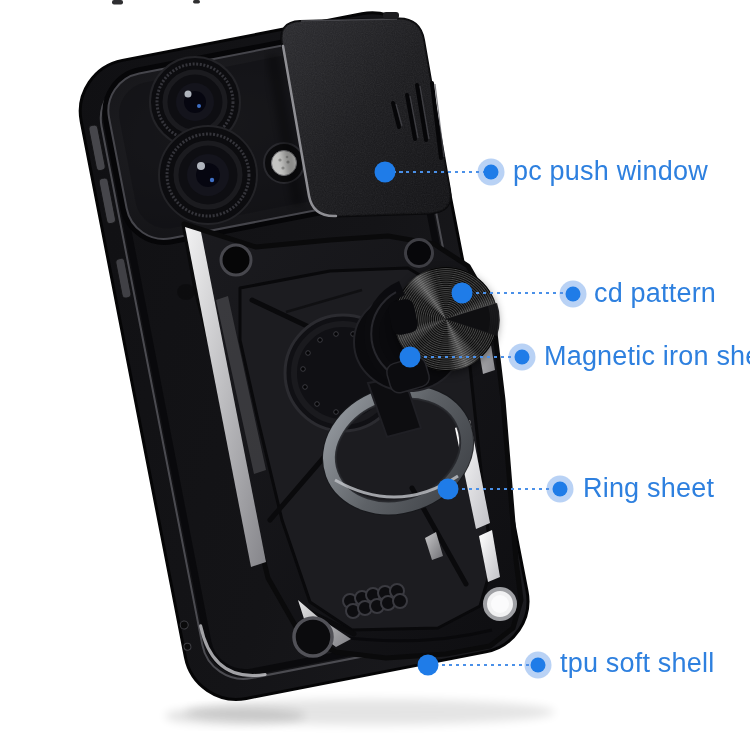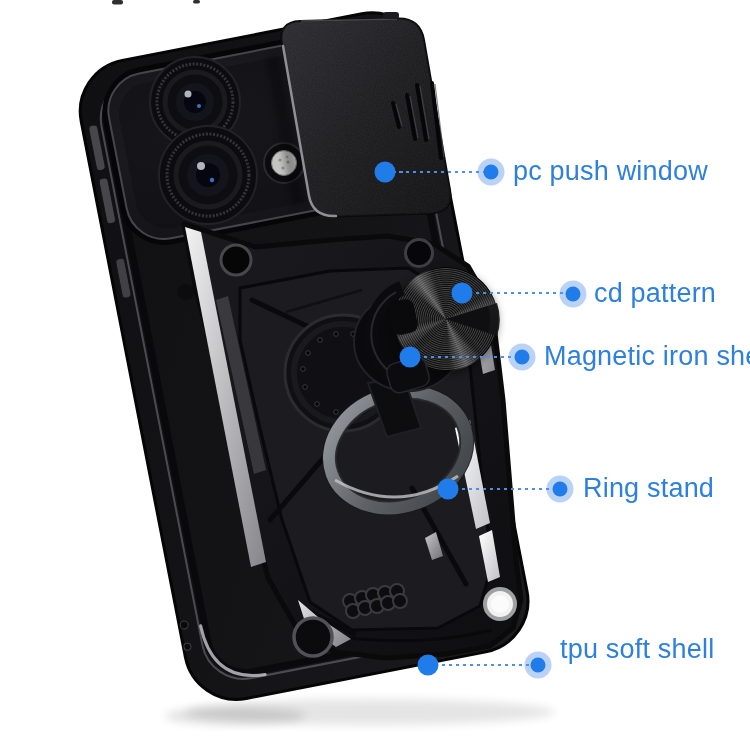--- a/index.html
+++ b/index.html
@@ -277,25 +277,25 @@
         <span class="end-core"></span>
       </span>
       <span class="label" style="left: 544px; top: 357px;">Magnetic iron sheet</span>
     </div>
       <div class="callout">
       <span class="leader" style="left: 448px; top: 489px; width: 112px;"></span>
       <span class="anchor-dot" style="left: 448px; top: 489px;"></span>
       <span class="end-dot" style="left: 560px; top: 489px;">
         <span class="end-core"></span>
       </span>
-      <span class="label" style="left: 583px; top: 489px;">Ring stand</span>
+      <span class="label" style="left: 583px; top: 489px;">Ring sheet</span>
     </div>
       <div class="callout">
       <span class="leader" style="left: 428px; top: 665px; width: 110px;"></span>
       <span class="anchor-dot" style="left: 428px; top: 665px;"></span>
       <span class="end-dot" style="left: 538px; top: 665px;">
         <span class="end-core"></span>
       </span>
-      <span class="label" style="left: 560px; top: 650px; text-align: right;">tpu soft shell</span>
+      <span class="label" style="left: 560px; top: 664px; text-align: right;">tpu soft shell</span>
     </div>
     </div>
 
 </div>
 
 </body></html>

